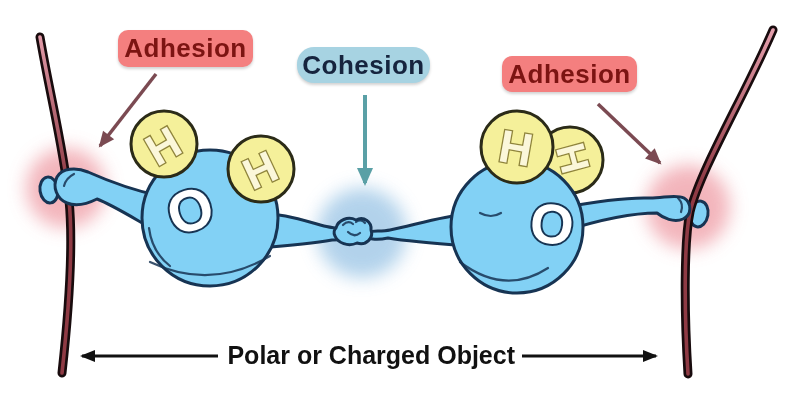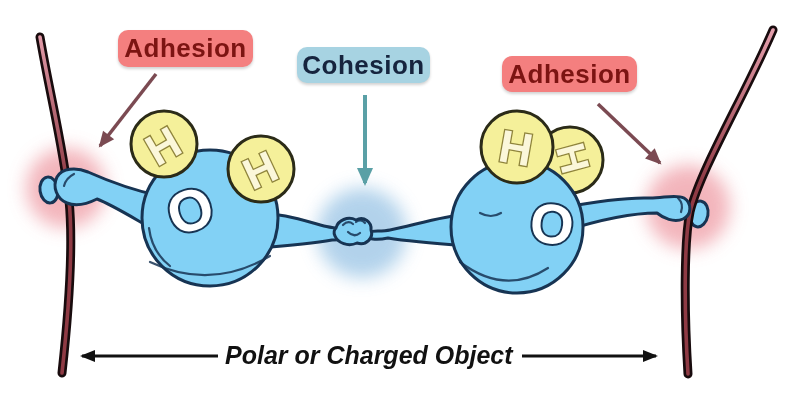--- a/index.html
+++ b/index.html
@@ -4,27 +4,27 @@
 <style>
   html,body{margin:0;padding:0;background:#ffffff;}
   body{width:800px;height:400px;overflow:hidden;font-family:"Liberation Sans",sans-serif;}
   .stage{position:relative;width:800px;height:400px;background:#ffffff;}
   svg.art{position:absolute;left:0;top:0;width:800px;height:400px;}
 
   .pill{position:absolute;display:flex;align-items:center;justify-content:center;
         font-weight:bold;font-size:26px;border-radius:10px;
         box-shadow:0 2px 3px rgba(0,0,0,0.18);letter-spacing:0.5px;}
   .pill-adhesion{background:var(--adhesion_label_bg);color:var(--adhesion_label_text);}
-  .pill-cohesion{background:var(--cohesion_label_bg);color:var(--cohesion_label_text);}
+  .pill-cohesion{background:var(--cohesion_label_bg);color:var(--cohesion_label_text);border-radius:17px;}
   #adh-left{left:118px;top:30px;width:135px;height:37px;}
   #cohesion{left:297px;top:47px;width:133px;height:36px;}
   #adh-right{left:502px;top:56px;width:135px;height:36px;}
 
-  .caption{position:absolute;left:225px;top:341px;width:290px;text-align:left;
-           font-weight:bold;font-size:25px;color:var(--caption_text);font-style:italic;}
+  .caption{position:absolute;left:225px;top:341px;width:290px;text-align:right;
+           font-weight:bold;font-size:25px;color:var(--caption_text);}
 
   .rod-outer{stroke:var(--wall_outline);stroke-width:9;fill:none;stroke-linecap:round;}
   .rod-core{stroke:url(#rodGrad);stroke-width:3.6;fill:none;stroke-linecap:round;}
   .stop-top{stop-color:var(--wall_core_top);}
   .stop-bot{stop-color:var(--wall_core_bottom);}
 
   .glow-pink{fill:var(--adhesion_glow);opacity:.8;filter:url(#softblur);}
   .glow-blue{fill:var(--cohesion_glow);opacity:.85;filter:url(#softblur);}
 
   .flesh{fill:var(--molecule_body);stroke:var(--molecule_outline);

